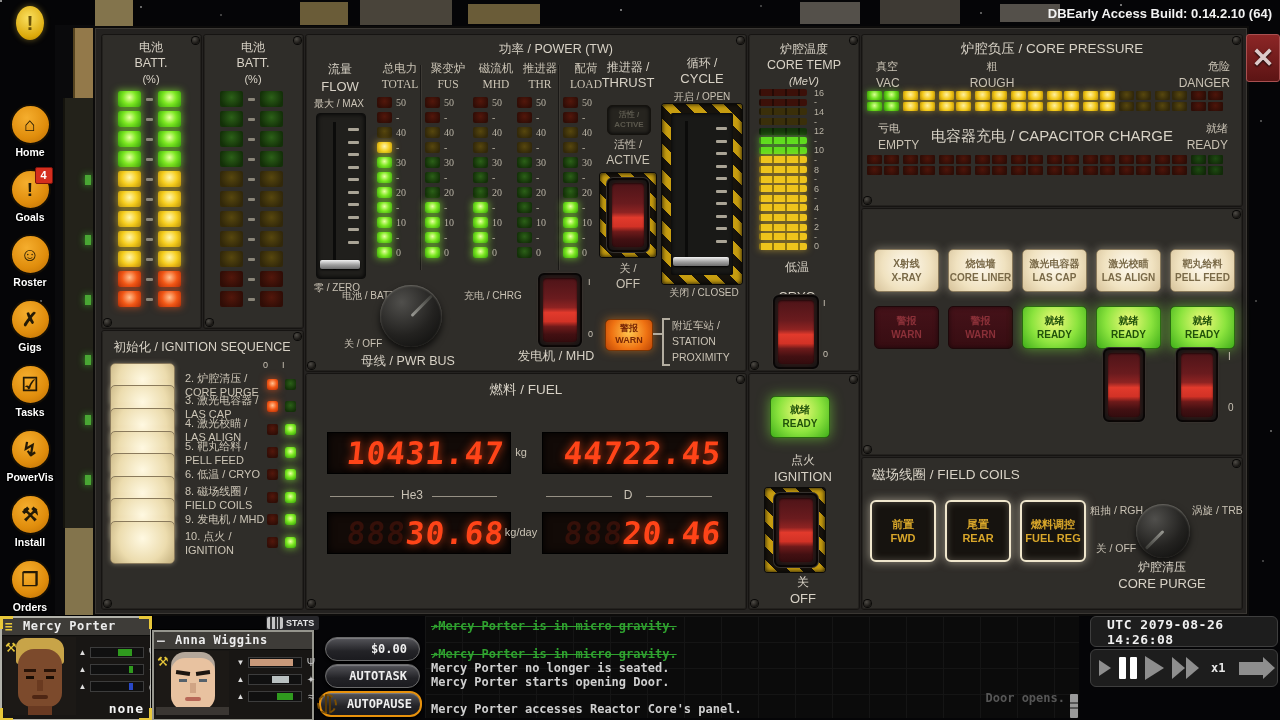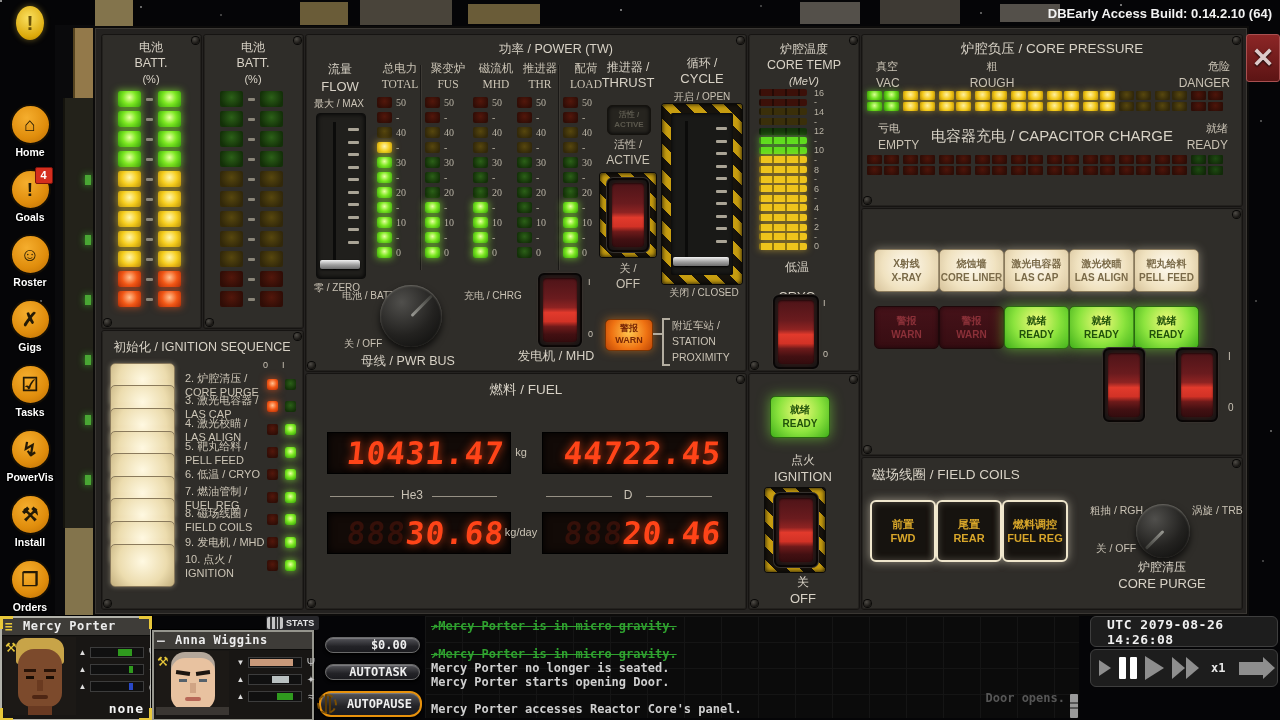--- a/index.html
+++ b/index.html
@@ -128,21 +128,21 @@
   .cream{width:63px;height:41px;border-radius:5px;border:1px solid #8a7a5c;
     background:radial-gradient(circle at 50% 38%,#fefaf0 0%,#f0e2c0 60%,#d6c29a 100%);
     box-shadow:0 0 10px rgba(250,240,210,.4);color:#7a6a48;font-size:10px;font-weight:bold;
     display:flex;flex-direction:column;align-items:center;justify-content:center;line-height:1.4;text-align:center;}
   .ind{width:63px;height:41px;border-radius:5px;font-size:10px;font-weight:bold;
     display:flex;flex-direction:column;align-items:center;justify-content:center;line-height:1.4;text-align:center;}
   .ind.warn{background:linear-gradient(#451219,#370d12);color:#8a3038;border:1px solid #1e080a;box-shadow:inset 0 0 5px rgba(0,0,0,.5);}
   .ind.ready{background:radial-gradient(circle at 50% 35%,#f2fa7c 0%,#8ce43e 55%,#3fae1a 100%);color:#20520a;border:1px solid #2a6a10;box-shadow:0 0 13px rgba(130,240,60,.55);}
   .ind.warnlit{background:radial-gradient(circle at 50% 40%,#ffc850 0%,#ef7212 60%,#bc4406 100%);color:#7a2806;border:1px solid #7a3404;box-shadow:0 0 10px rgba(255,140,30,.5);}
   .ind.offdim{background:#26241f;color:#5c594e;border:1px solid #14120e;box-shadow:inset 0 0 4px #000;}
-  #sub-btns,#sub-inds,#coil-btns{position:absolute;display:flex;}
+  #sub-btns,#sub-inds,#coil-btns{position:absolute;display:flex;gap:9px;}
   .coilbtn{width:62px;height:58px;border-radius:6px;border:2px solid #efe6cc;background:#16130f;
     box-shadow:0 0 10px rgba(255,245,220,.5),inset 0 0 7px rgba(255,245,220,.25);
     color:#d8a62a;font-weight:bold;font-size:11px;display:flex;flex-direction:column;align-items:center;justify-content:center;line-height:1.3;text-align:center;}
   
   .seg{position:absolute;height:40px;background:#120a07;border:1px solid #000;box-shadow:inset 0 0 9px #000;
     display:flex;align-items:center;justify-content:flex-end;padding:0 6px;
     font-family:"DejaVu Sans Mono",monospace;font-weight:bold;font-size:31px;letter-spacing:1px;}
   .seg span{display:inline-block;transform:skewX(-6deg);}
   .seg .v{color:#ff4418;text-shadow:0 0 8px rgba(255,70,20,.75);}
   .seg .g{color:#351009;}
@@ -179,21 +179,21 @@
   .statfill.green{background:#2f9a1e;}
   .statfill.blue{background:#2848c8;}
   .statfill.tan{background:#c9997a;}
   .statfill.gray{background:#b9c1c1;}
   .staticon{color:#c8c8c8;font-size:10px;width:12px;text-align:center;}
   .nonelbl{position:absolute;right:6px;bottom:3px;color:#f2f2f2;font-family:"DejaVu Sans Mono",monospace;font-weight:bold;font-size:13px;letter-spacing:1px;}
   #stats-btn{position:absolute;left:266px;top:3px;width:53px;height:14px;background:#26262a;border-radius:2px;
     display:flex;align-items:center;color:#e8e8e8;font-size:9px;font-weight:bold;}
   #stats-btn .sicon{width:16px;height:12px;margin:0 3px 0 1px;border-radius:2px;background:#c4c4c4;
     background-image:linear-gradient(90deg,transparent 3px,#333 3px 5px,transparent 5px 8px,#333 8px 10px,transparent 10px 11px,#333 11px 13px,transparent 13px);}
-  .pill{position:absolute;width:95px;height:16px;border-radius:12px;border:1px solid #6a6a6a;
+  .pill{position:absolute;width:95px;height:24px;border-radius:12px;border:1px solid #6a6a6a;
     background:linear-gradient(#55555a,#232327 60%,#1b1b1f);box-shadow:inset 0 1px 1px rgba(255,255,255,.25),0 2px 3px #000;
     color:#efefef;font-family:"DejaVu Sans Mono",monospace;font-weight:bold;font-size:12px;
     display:flex;align-items:center;justify-content:flex-end;padding-right:12px;box-sizing:border-box;}
   #autopause{width:103px;height:26px;border:2px solid #e8920c;justify-content:flex-end;padding-right:8px;}
   #autopause .ap-ic{position:absolute;left:-4px;top:1px;width:20px;height:20px;border-radius:50%;
     background:radial-gradient(circle at 45% 40%,#f8b93e,#d9820a);border:2px dashed #7a4e04;box-sizing:border-box;
     background-image:linear-gradient(90deg,transparent 6px,#5a3a04 6px 8px,transparent 8px 10px,#5a3a04 10px 12px,transparent 12px);}
   
   #log{position:absolute;left:425px;top:3px;width:654px;height:102px;background:#0b0b0b;
     background-image:linear-gradient(#151515 1px,transparent 1px),linear-gradient(90deg,#151515 1px,transparent 1px);
@@ -466,26 +466,20 @@
             <div class="led s1 green lit"></div>
           </div>
           <div class="srow">
             <div class="led sled cream lit"></div>
             <div class="slabel">6. 低温 / CRYO</div>
             <div class="led s0 red"></div>
             <div class="led s1 green lit"></div>
           </div>
           <div class="srow">
             <div class="led sled cream lit"></div>
-            <div class="slabel">7. 燃油管制 / FUEL REG</div>
-            <div class="led s0 red"></div>
-            <div class="led s1 green lit"></div>
-          </div>
-          <div class="srow">
-            <div class="led sled cream lit"></div>
             <div class="slabel">8. 磁场线圈 / FIELD COILS</div>
             <div class="led s0 red"></div>
             <div class="led s1 green lit"></div>
           </div>
           <div class="srow">
             <div class="led sled cream lit"></div>
             <div class="slabel">9. 发电机 / MHD</div>
             <div class="led s0 red"></div>
             <div class="led s1 green lit"></div>
           </div>

